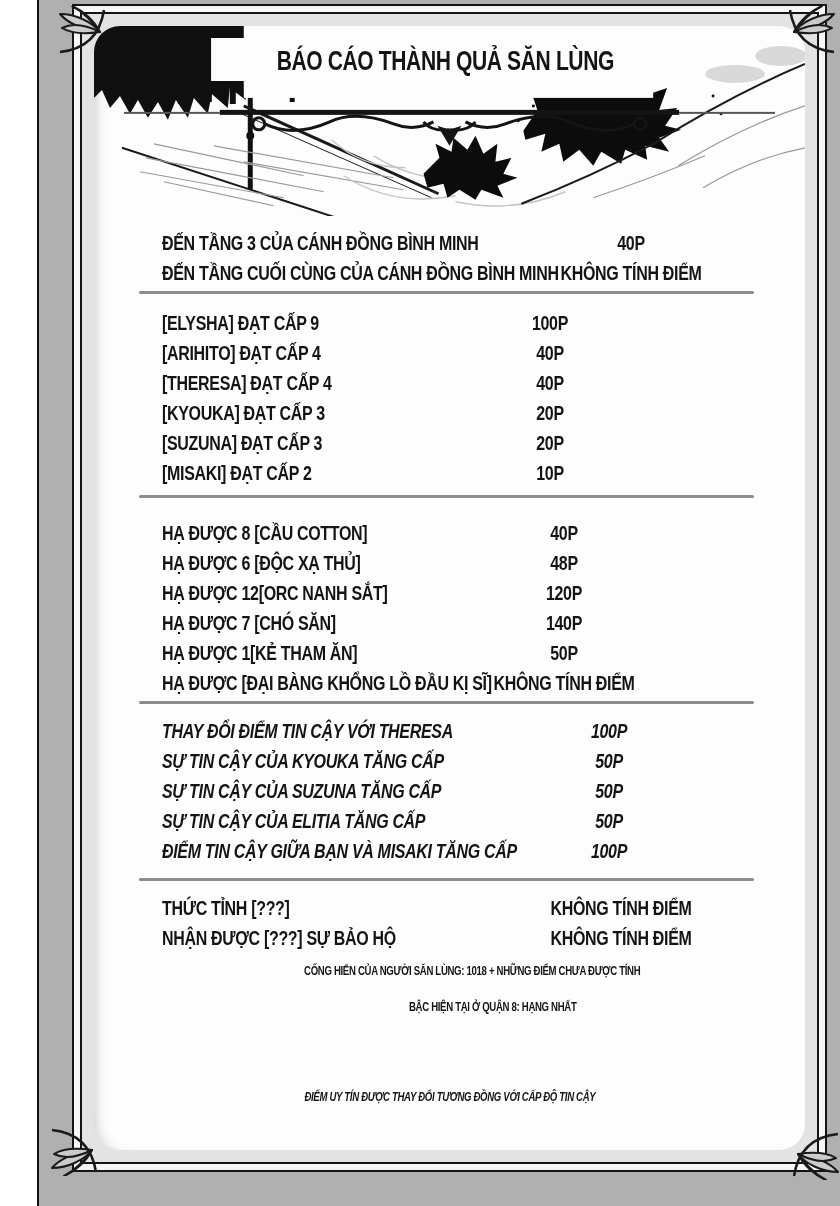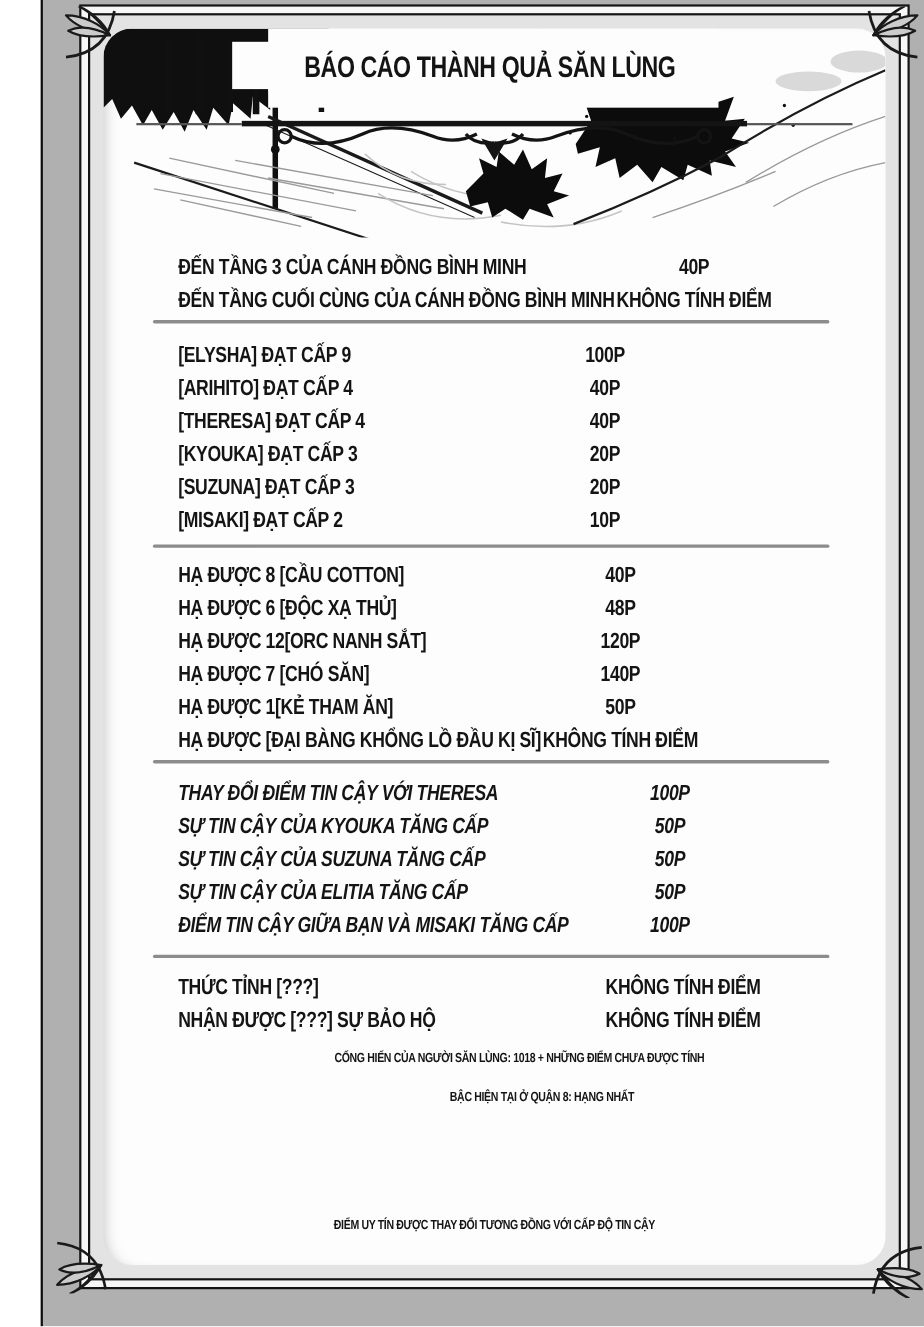--- a/index.html
+++ b/index.html
@@ -26,28 +26,28 @@
   .title{display:inline-block;font-size:27px;font-weight:700;letter-spacing:-.5px;
          transform:scaleX(.78);transform-origin:center;}
   
   .row{position:relative;height:30px;}
   .lbl{position:absolute;left:68px;top:0;line-height:30px;font-size:20px;font-weight:700;
        letter-spacing:-.4px;white-space:nowrap;transform:scaleX(.8);transform-origin:left center;}
   .val{position:absolute;top:0;line-height:30px;font-size:20px;font-weight:700;letter-spacing:-.4px;
        white-space:nowrap;transform:translateX(-50%) scaleX(.8);}
   .s1 .val{left:537px;} .s2 .val{left:456px;} .s3 .val{left:470px;} .s4 .val{left:515px;} .s5 .val{left:527px;}
   .sec{margin:0;}
-  .sec1{margin-top:12px;} .sec2{margin-top:14px;} .sec3{margin-top:10px;} .sec4{margin-top:12px;font-style:italic;} .sec5{margin-top:12px;}
+  .sec1{margin-top:12px;} .sec2{margin-top:14px;} .sec3{margin-top:20px;} .sec4{margin-top:12px;font-style:italic;} .sec5{margin-top:12px;}
   .divider{height:3px;width:615px;margin-left:45px;background:#8c8c8c;border-radius:2px;}
   .d1{margin-top:3px;} .d2{margin-top:7px;} .d3{margin-top:3px;} .d4{margin-top:12px;}
   .center-line{text-align:center;line-height:28px;font-size:12px;font-weight:700;letter-spacing:-.4px;white-space:nowrap;}
   .center-line span{display:inline-block;transform:scaleX(.8);}
   .sum1{margin-top:4px;padding-left:46px;}
   .sum2{margin-top:8px;padding-left:86px;text-decoration:underline;}
-  .footer-line{margin-top:88px;}
+  .footer-line{margin-top:62px;font-style:italic;}
 </style>
 </head>
 <body>
 
 <div class="scan">
   <div class="mat"></div>
 
   <div class="page">
     <div class="content">
 

